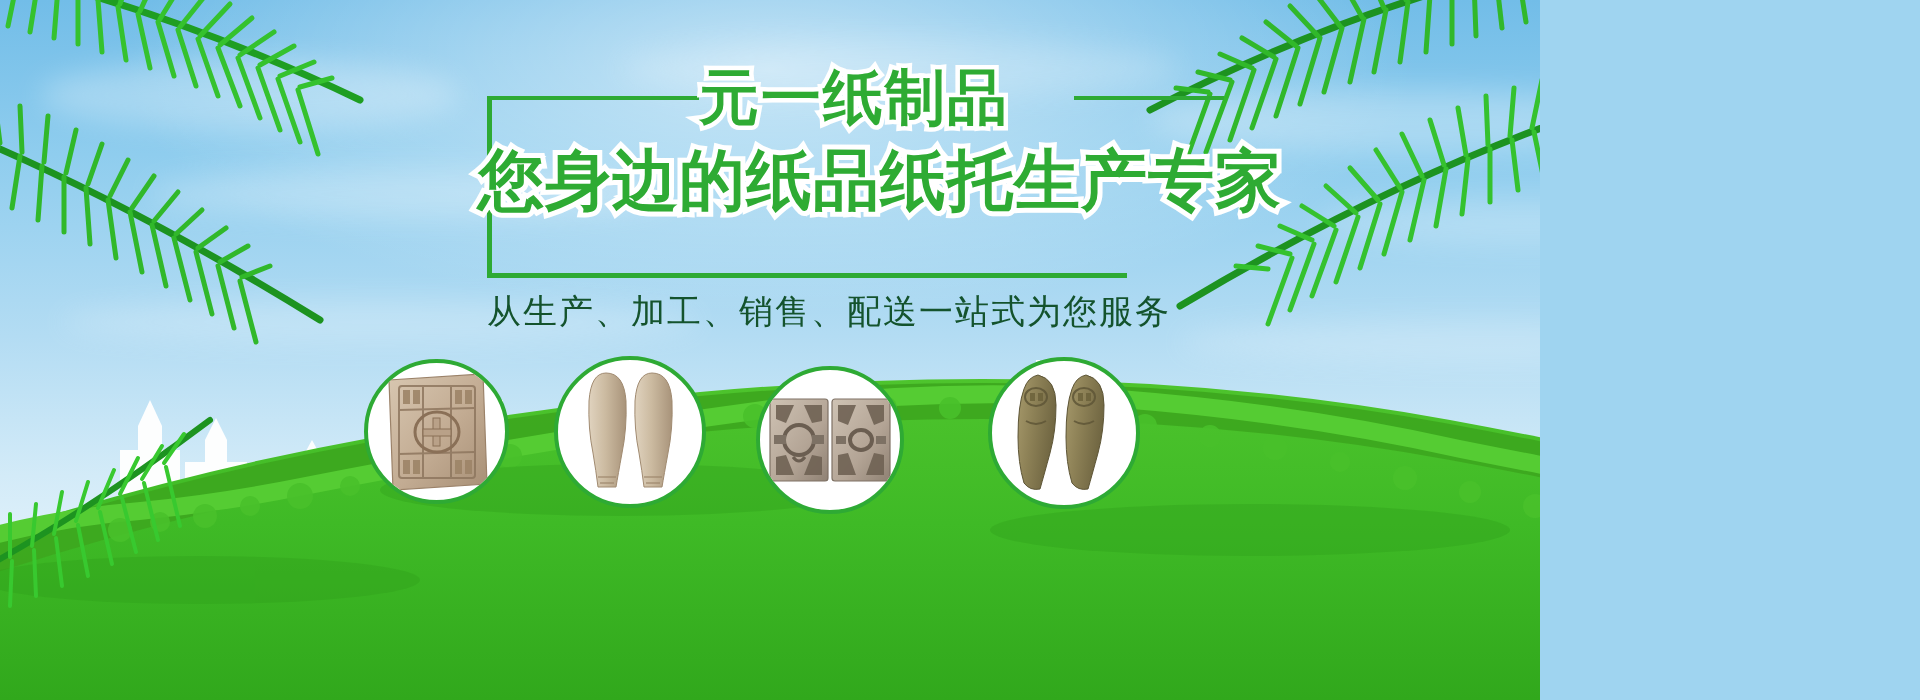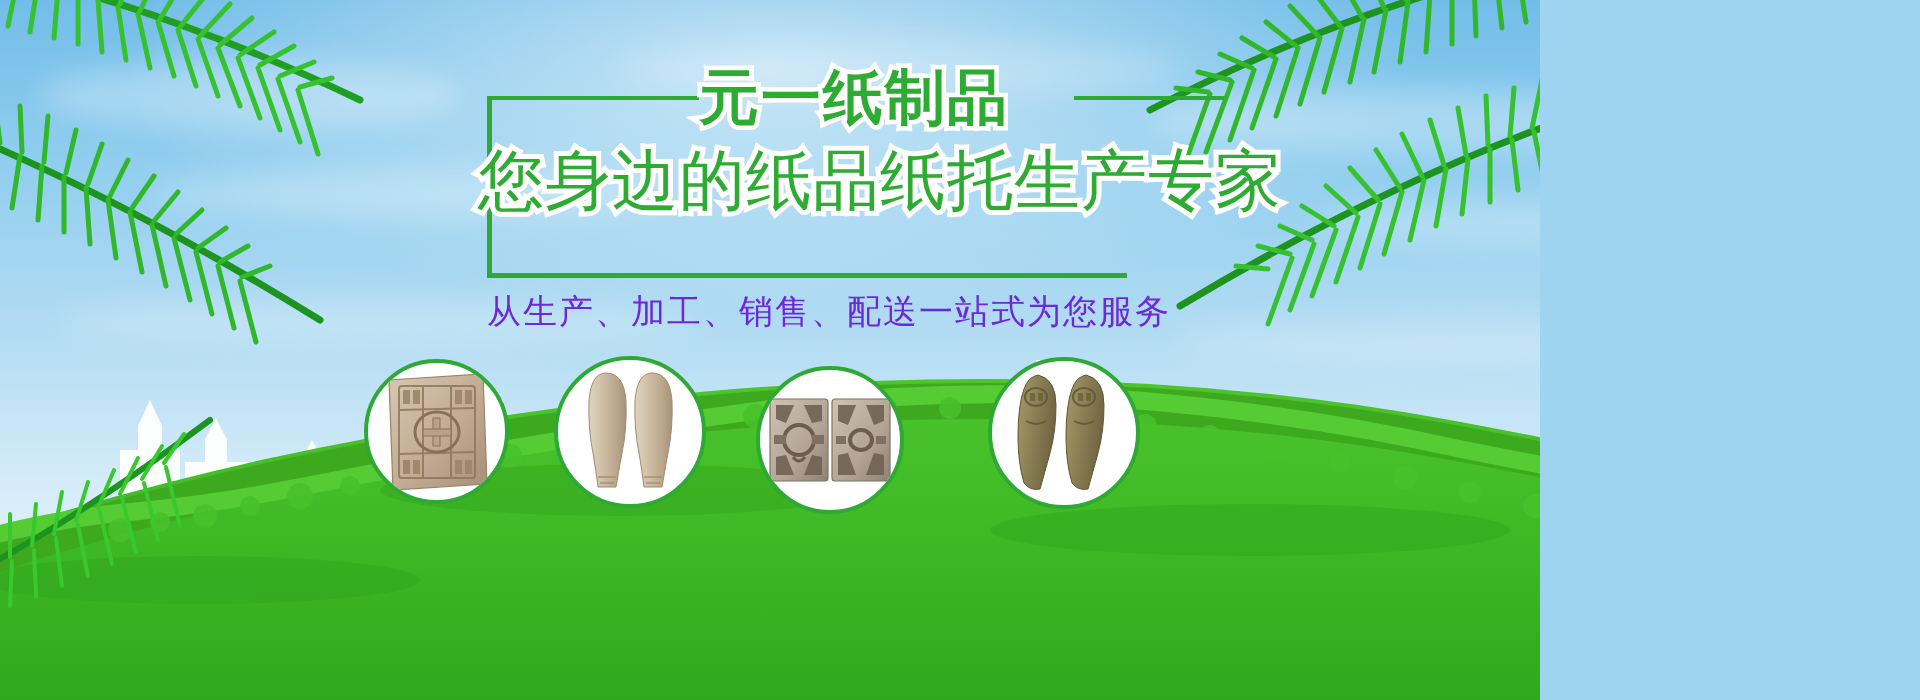--- a/index.html
+++ b/index.html
@@ -49,31 +49,31 @@
   .line1{
     position:absolute;left:212px;top:-38px;
     font-size:60px;font-weight:bold;letter-spacing:2px;
     color:#2eab33;white-space:nowrap;
     font-family:"DejaVu Sans","Liberation Sans",sans-serif;
     -webkit-text-stroke:9px #ffffff;paint-order:stroke fill;
     text-shadow:0 0 2px #fff;
   }
   .line2{
     position:absolute;left:-9px;top:40px;
-    font-size:66px;font-weight:normal;letter-spacing:1px;
+    font-size:66px;font-weight:bold;letter-spacing:1px;
     color:#2eab33;white-space:nowrap;
     font-family:"DejaVu Sans","Liberation Sans",sans-serif;
     -webkit-text-stroke:10px #ffffff;paint-order:stroke fill;
     text-shadow:0 0 2px #fff;
     text-align:center;
   }
   .subtitle{
     position:absolute;left:487px;top:289px;width:660px;
     text-align:center;
-    font-size:34px;color:#6d28d9;letter-spacing:2px;white-space:nowrap;
+    font-size:34px;color:#14532d;letter-spacing:2px;white-space:nowrap;
     font-family:"DejaVu Sans","Liberation Sans",sans-serif;
   }
 
   
   .pcircle{
     position:absolute;border-radius:50%;
     background:#ffffff;border:4px solid #2eaa34;
     box-sizing:border-box;overflow:hidden;
     display:flex;align-items:center;justify-content:center;
   }

